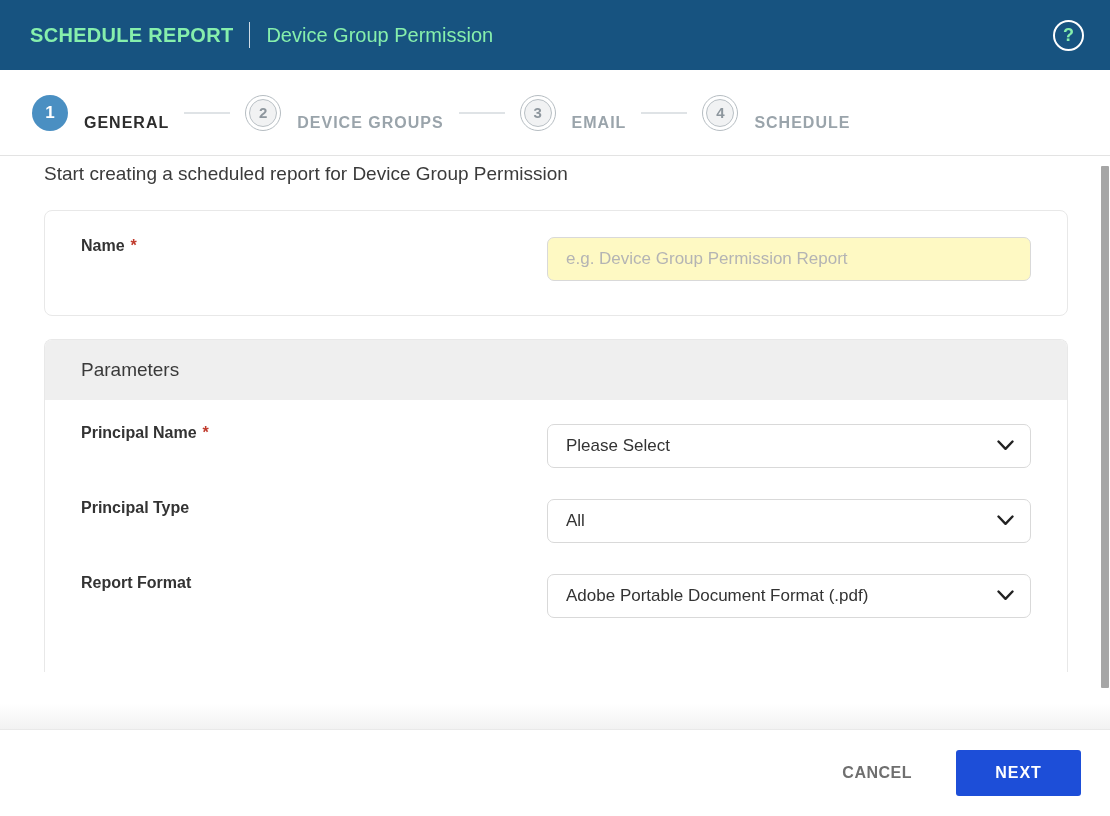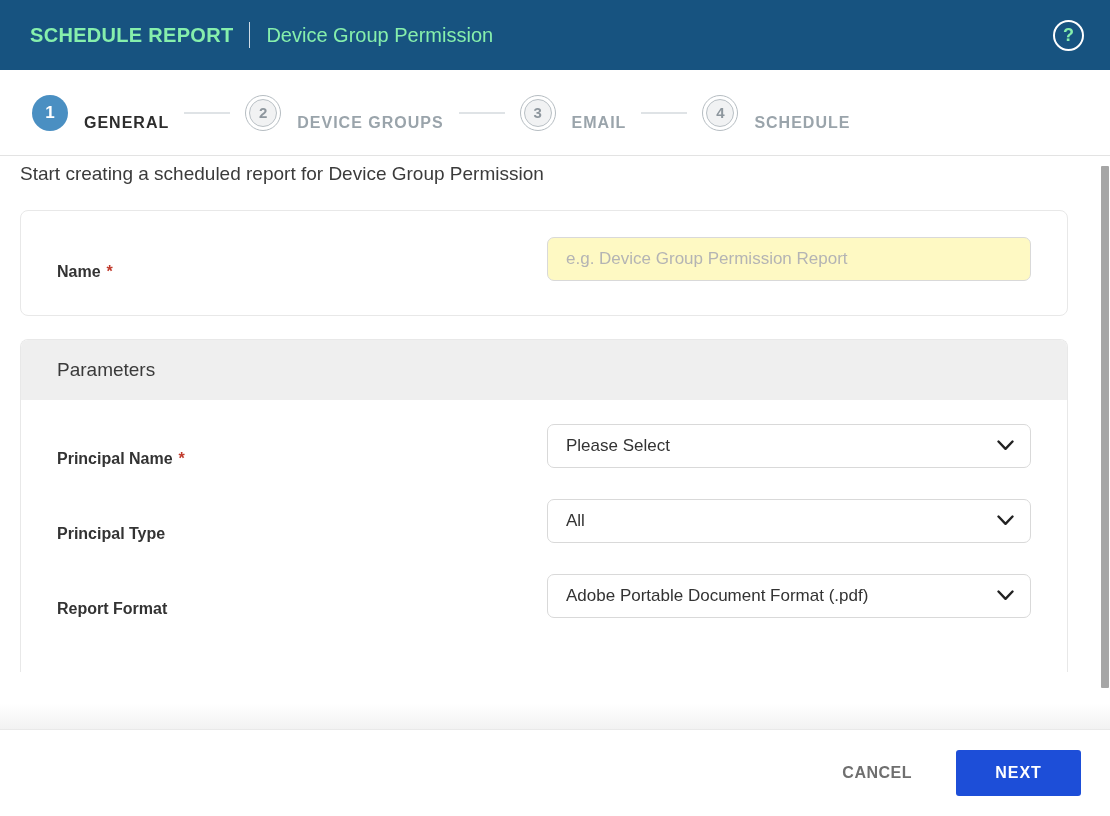--- a/index.html
+++ b/index.html
@@ -43,37 +43,37 @@
     color:#8d969d; font-weight:700; font-size:15px;
   }
   .step-label { margin-left:16px; font-size:16px; font-weight:700; letter-spacing:1px; white-space:nowrap;margin-top:20px; }
   .step-label.active { color:#2d2d2d; }
   .step-label.inactive { color:#9aa4ab; }
   .connector { width:46px; height:2px; background:#dfe3e6; margin:0 15px; }
 
   
   .content {
     position:absolute; top:157px; left:0; width:1110px; height:572px;
-    overflow:hidden; padding:0 42px 0 20px;
+    overflow:hidden; padding:0 42px 0 44px;
   }
   .intro { font-size:19px; color:#3b3b3b; margin:4px 0 0 0; line-height:1.35; }
 
   .section {
     border:1px solid #e8e8e8; border-radius:8px; margin-top:23px;
     background:#fff; overflow:hidden;
   }
   .section.clipped { border-bottom:none; border-radius:8px 8px 0 0; height:333px; }
   .section-header {
     background:#efefef; height:60px; display:flex; align-items:center;
     padding:0 36px; font-size:19px; color:#3a3a3a;
   }
   .section-body { padding:26px 36px 34px; }
   .section-body.params { padding:24px 36px 28px; }
 
-  .field-row { display:flex; align-items:flex-end; justify-content:space-between; }
+  .field-row { display:flex; align-items:flex-start; justify-content:space-between; }
   .field-row + .field-row { margin-top:31px; }
   .field-label { font-size:16px; font-weight:700; color:#333; }
   .req { color:#c0392b; margin-left:6px; font-weight:700; font-size:16px; }
 
   .text-input {
     width:484px; height:44px; border:1px solid #d9d9d9; border-radius:7px;
     padding:0 18px; font-size:17px; color:#333; outline:none;
     font-family:"Liberation Sans", sans-serif; background:#fef9c3;
   }
   .text-input::placeholder { color:#b4b4b4; }

